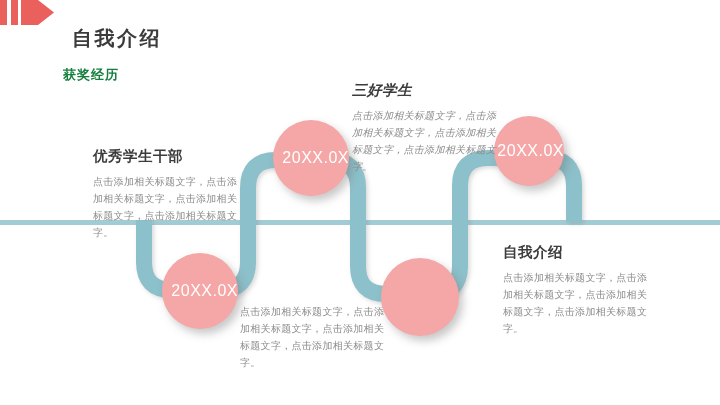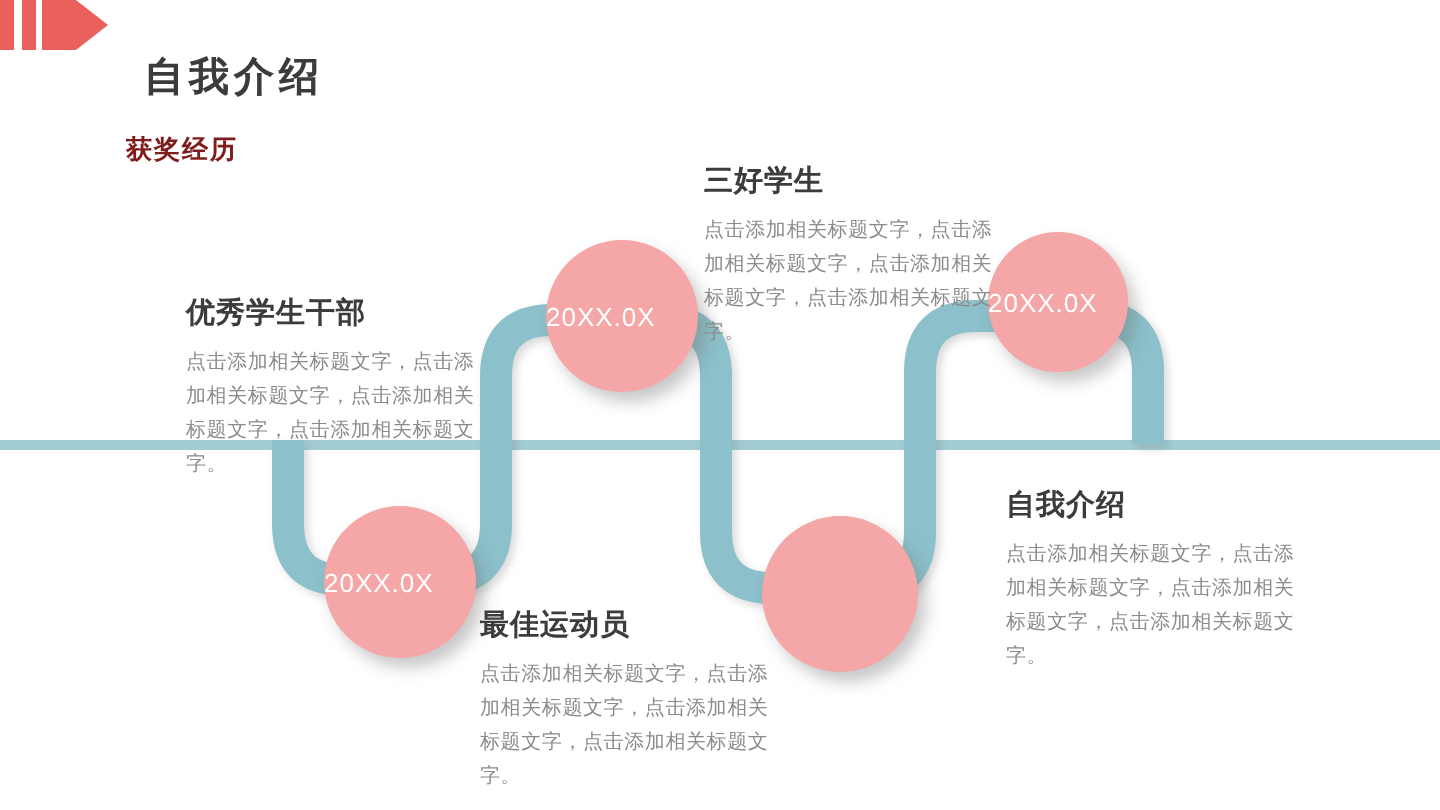--- a/index.html
+++ b/index.html
@@ -7,29 +7,29 @@
     position:relative; width:720px; height:405px; background:#ffffff;
     overflow:hidden; font-family:"Liberation Sans","DejaVu Sans",sans-serif;
   }
   
   .hdr-icon { position:absolute; left:0; top:28; width:56px; height:25px; }
   .slide-title {
     position:absolute; left:72px; top:25px; font-size:20px; color:#3b3b3b;
     letter-spacing:2.5px; font-weight:700;
   }
   .slide-subtitle {
-    position:absolute; left:63px; top:66px; font-size:13px; color:#7f1d1d;
+    position:absolute; left:63px; top:66px; font-size:13px; color:#15803d;
     font-weight:bold; letter-spacing:1px;
   }
   
   .ribbon-svg { position:absolute; left:0; top:0; width:720px; height:405px; }
   .node {
     position:absolute; border-radius:50%;
-    display:flex; align-items:center; justify-content:flex-start;
-    color:#ffffff; font-size:13px; letter-spacing:0.5px;
+    display:flex; align-items:center; justify-content:flex-end;
+    color:#ffffff; font-size:16px; letter-spacing:0.5px;
     box-shadow:4px 5px 8px rgba(110,110,110,0.38);
   }
   
   .tb { position:absolute; width:150px; }
   .tb h3 {
     margin:0 0 7px 0; font-size:14.5px; font-weight:bold; color:#3c3c3c;
     letter-spacing:0.5px;
   }
   .tb p {
     margin:0; font-size:10px; line-height:17px; color:#8b8b8b;
@@ -67,26 +67,25 @@
     <span></span>
   </div>
   <div class="node" style="left:494px; top:116px; width:70px; height:70px; background:#f5a6a6;">
     <span>20XX.0X</span>
   </div>
 
   <div class="tb" style="left:93px; top:147px;">
     <h3>优秀学生干部</h3>
     <p>点击添加相关标题文字，点击添加相关标题文字，点击添加相关标题文字，点击添加相关标题文字。</p>
   </div>
-  <div class="tb" style="left:352px; top:81px;">
+  <div class="tb" style="left:352px; top:81px;font-style:italic;">
     <h3>三好学生</h3>
     <p>点击添加相关标题文字，点击添加相关标题文字，点击添加相关标题文字，点击添加相关标题文字。</p>
   </div>
   <div class="tb" style="left:240px; top:303px;">
-    <h3>最佳运动员</h3>
     <p>点击添加相关标题文字，点击添加相关标题文字，点击添加相关标题文字，点击添加相关标题文字。</p>
   </div>
   <div class="tb" style="left:503px; top:243px;">
     <h3>自我介绍</h3>
     <p>点击添加相关标题文字，点击添加相关标题文字，点击添加相关标题文字，点击添加相关标题文字。</p>
   </div>
 
 </div>
 
 </body></html>

